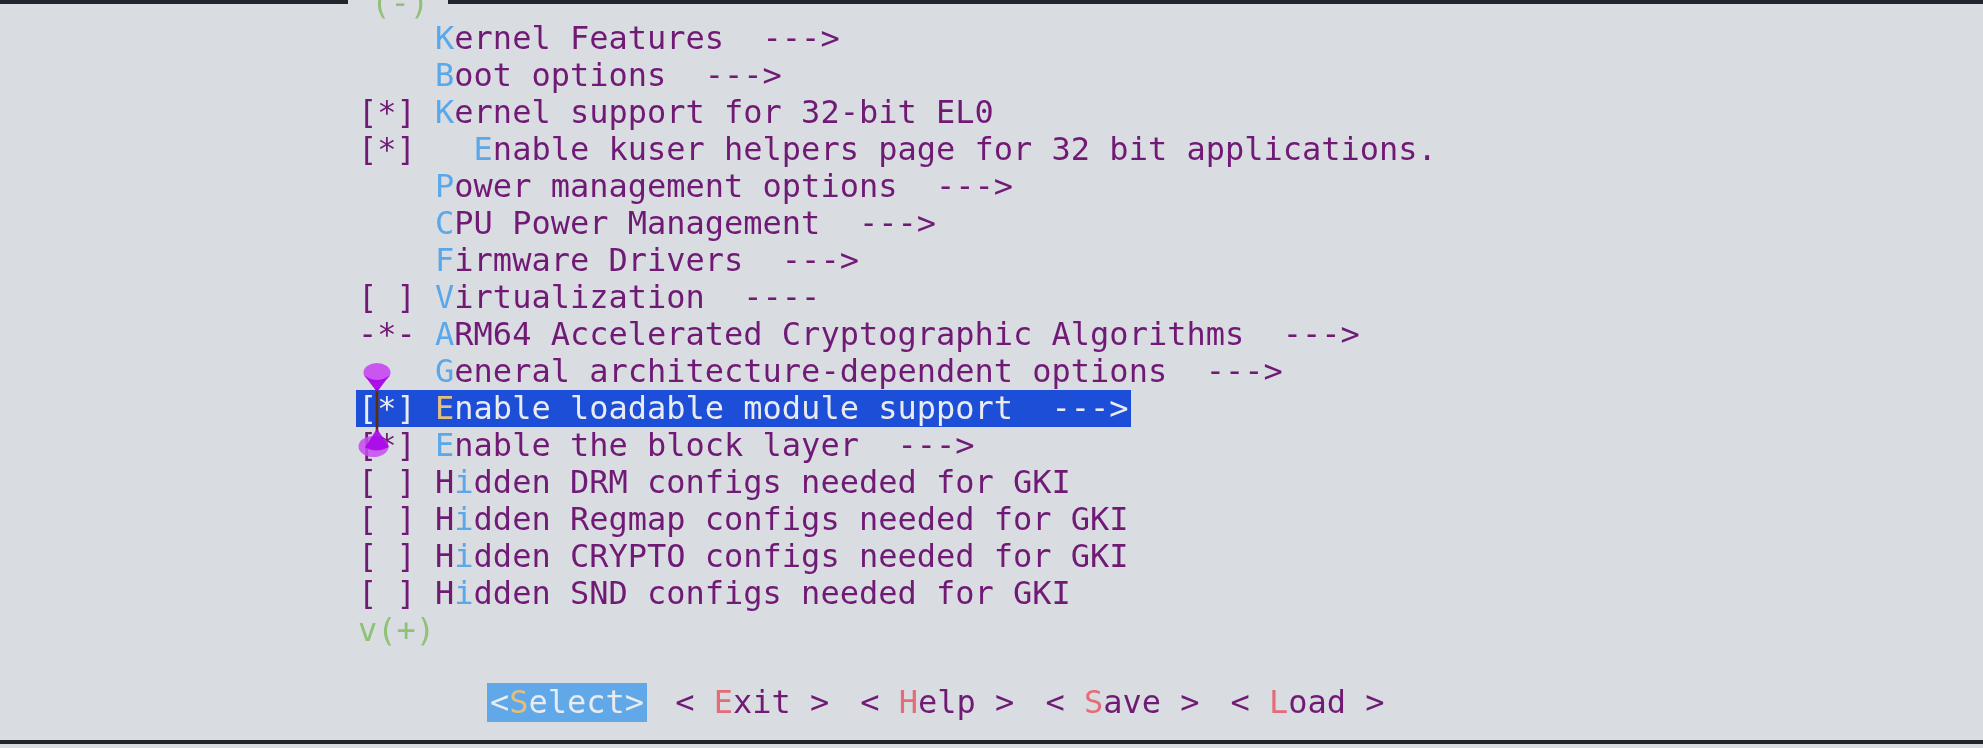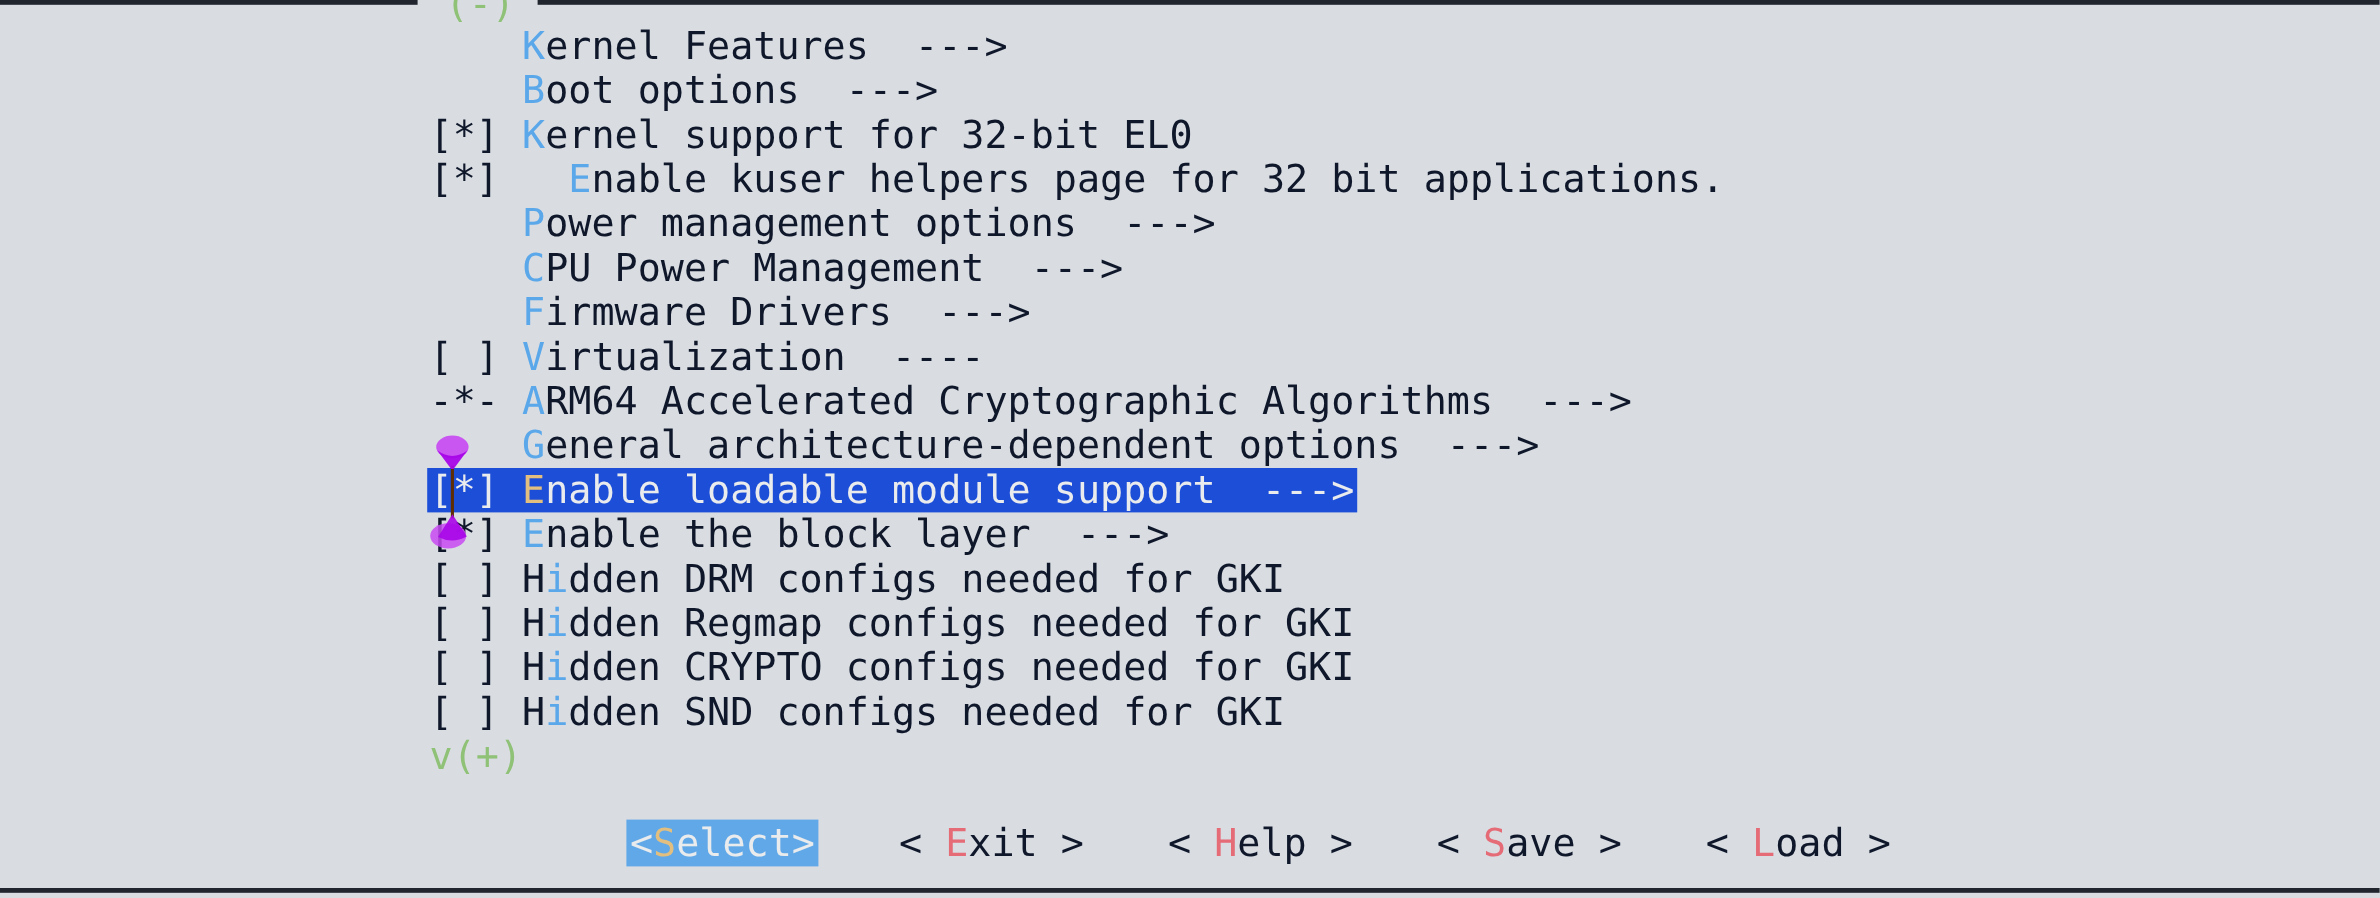--- a/index.html
+++ b/index.html
@@ -20,31 +20,31 @@
     font-size:32px;line-height:37px;color:#8fc177;white-space:pre;
   }
   
   #menu-list{
     position:absolute;left:358px;top:20px;
     font-size:32px;line-height:37px;white-space:pre;
   }
   .row{height:37px;}
   .row .rowspan{display:inline-block;}
   .row.hl .rowspan{background:#1d4ed8;padding:0 2px;margin-left:-2px;}
-  .fg{color:#0f172a;}
+  .fg{color:#701a75;}
   .hk{color:#5aa7ea;}
   .grn{color:#8fc177;}
   .red{color:#e56b77;}
   .hl-fg{color:#e9ebec;}
   .hl-hk{color:#e2bf7f;}
   
   #button-bar{
     position:absolute;left:490px;top:683px;height:39px;
-    display:flex;gap:70px;
-    font-size:32px;line-height:39px;white-space:pre;margin-left:35px;
+    display:flex;gap:31px;
+    font-size:32px;line-height:39px;white-space:pre;
   }
   .btn{display:inline-block;}
   .btn.active{background:#61a8e8;padding:0 3px;margin:0 -3px;}
   
   .handles{position:absolute;left:0;top:0;pointer-events:none;}
 </style>
 </head>
 <body>
 
 <div class="screen">

